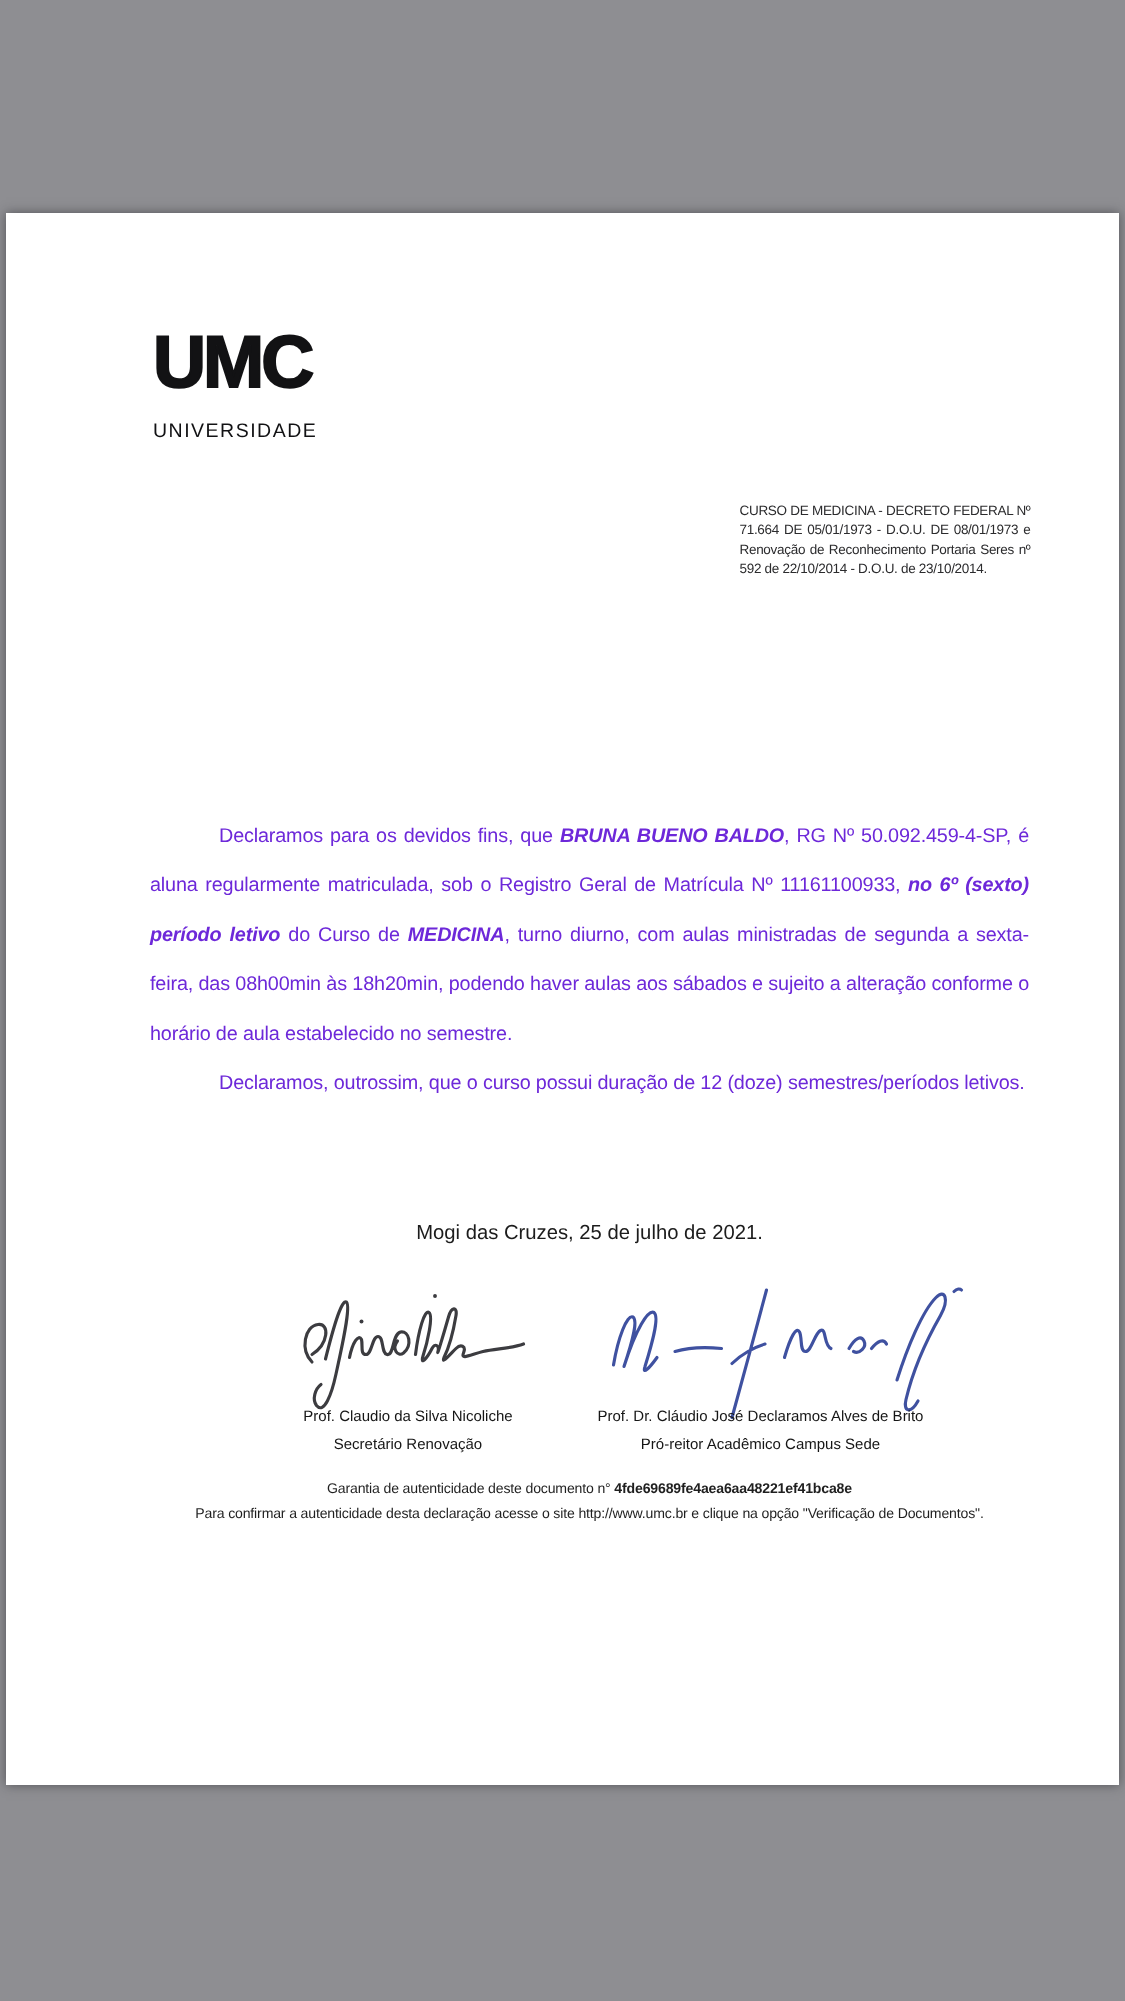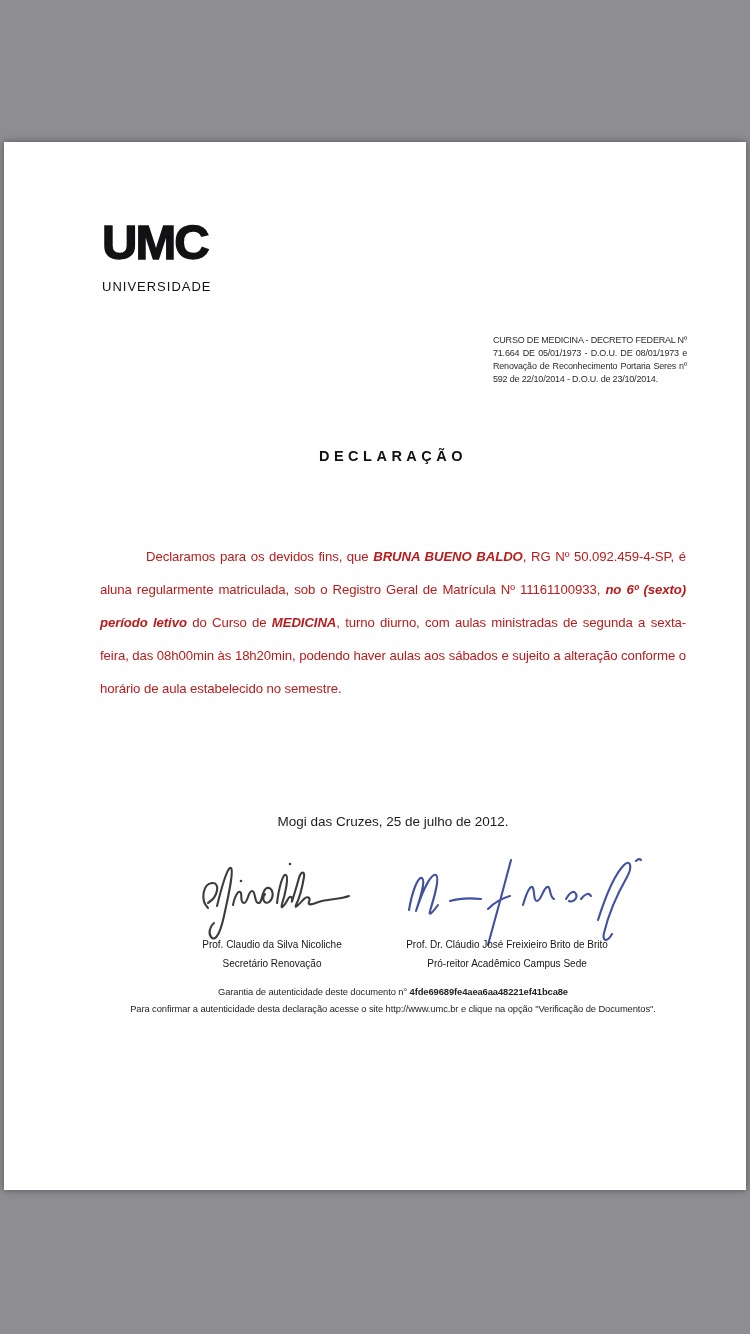--- a/index.html
+++ b/index.html
@@ -37,21 +37,21 @@
 
   
   .doc-title{
     position:absolute;left:0;top:306px;width:100%;text-align:center;
     font-size:14.5px;font-weight:bold;letter-spacing:4.5px;color:#111;
   }
 
   
   .body-text{
     position:absolute;left:0;top:398px;width:100%;
-    font-size:13.2px;line-height:33px;color:#b91c1c;letter-spacing:-0.1px;
+    font-size:13.2px;line-height:33px;color:#6d28d9;letter-spacing:-0.1px;
   }
   .body-text p{margin:0;text-align:justify;text-indent:46px;}
   .body-text .no-indent{text-indent:0;text-align:left;}
   .bi{font-weight:bold;font-style:italic;}
 
   
   .dateline{
     position:absolute;left:0;top:672px;width:100%;text-align:center;
     font-size:13.5px;color:#1c1c1c;
   }
@@ -83,27 +83,27 @@
 <div class="paper">
   <div class="content">
 
     <div class="logo">
       <div class="logo-acronym">UMC</div>
       <div class="logo-name">UNIVERSIDADE</div>
     </div>
 
     <div class="accreditation">CURSO DE MEDICINA - DECRETO FEDERAL Nº 71.664 DE 05/01/1973 - D.O.U. DE 08/01/1973 e Renovação de Reconhecimento Portaria Seres nº 592 de 22/10/2014 - D.O.U. de 23/10/2014.</div>
 
-    <div class="doc-title">DECLARAÇÃO</div>
 
     <div class="body-text">
       <p><span>Declaramos para os devidos fins, que </span><span class="bi">BRUNA BUENO BALDO</span><span>, RG Nº 50.092.459-4-SP, é aluna regularmente matriculada, sob o Registro Geral de Matrícula Nº 11161100933, </span><span class="bi">no 6º (sexto) período letivo</span><span> do Curso de </span><span class="bi">MEDICINA</span><span>, turno diurno, com aulas ministradas de segunda a sexta-feira, das 08h00min às 18h20min, podendo haver aulas aos sábados e sujeito a alteração conforme o horário de aula estabelecido no semestre.</span></p>
+      <p>Declaramos, outrossim, que o curso possui duração de 12 (doze) semestres/períodos letivos.</p>
     </div>
 
-    <div class="dateline">Mogi das Cruzes, 25 de julho de 2012.</div>
+    <div class="dateline">Mogi das Cruzes, 25 de julho de 2021.</div>
 
     <svg class="sig sig-left" width="160" height="100" viewBox="0 0 160 100">
       <path d="M13,62 C5,54 8,38 17,37 C25,36 24,50 13,57 M22,60 C28,36 33,20 36,22 C39,25 33,52 29,70 C26,84 21,97 16,91 C13,87 15,80 19,77"></path>
       <path d="M38,59 C40,49 44,43 46,47 C47,51 45,57 49,57 C53,57 53,45 57,45 C61,45 59,56 63,57 C68,58 66,44 72,42 C78,41 80,51 74,56 C70,59 66,53 70,48"></path>
       <path d="M82,57 C84,41 88,27 91,29 C94,31 90,49 87,58 C85,65 90,59 93,53 C95,49 98,51 97,55 C96,59 100,46 104,32 C106,25 110,25 109,31 C107,43 104,53 101,59 C99,64 105,57 109,53 C112,50 116,51 114,56 C112,61 119,57 127,55 C136,53 146,53 154,50"></path>
       <circle cx="46" cy="35" r="1.3" fill="#3c3c40"></circle>
       <circle cx="95" cy="18" r="1.3" fill="#3c3c40"></circle>
     </svg>
 
     <svg class="sig sig-right" width="250" height="100" viewBox="0 0 250 100">
@@ -115,21 +115,21 @@
       <path d="M205,74 C212,52 222,28 231,19 C237,13 240,20 234,31 C226,45 216,66 211,87 C209,95 214,97 219,88"></path>
       <path d="M243,15 C245,13 247,13 248,14"></path>
     </svg>
 
     <div class="signatory signatory-left">
       <div>Prof. Claudio da Silva Nicoliche</div>
       <div>Secretário Renovação</div>
     </div>
 
     <div class="signatory signatory-right">
-      <div>Prof. Dr. Cláudio José Freixieiro Brito de Brito</div>
+      <div>Prof. Dr. Cláudio José Declaramos Alves de Brito</div>
       <div>Pró-reitor Acadêmico Campus Sede</div>
     </div>
 
     <div class="footer">
       <div><span>Garantia de autenticidade deste documento n° </span><span class="code">4fde69689fe4aea6aa48221ef41bca8e</span></div>
       <div>Para confirmar a autenticidade desta declaração acesse o site http://www.umc.br e clique na opção "Verificação de Documentos".</div>
     </div>
 
   </div>
 </div>

